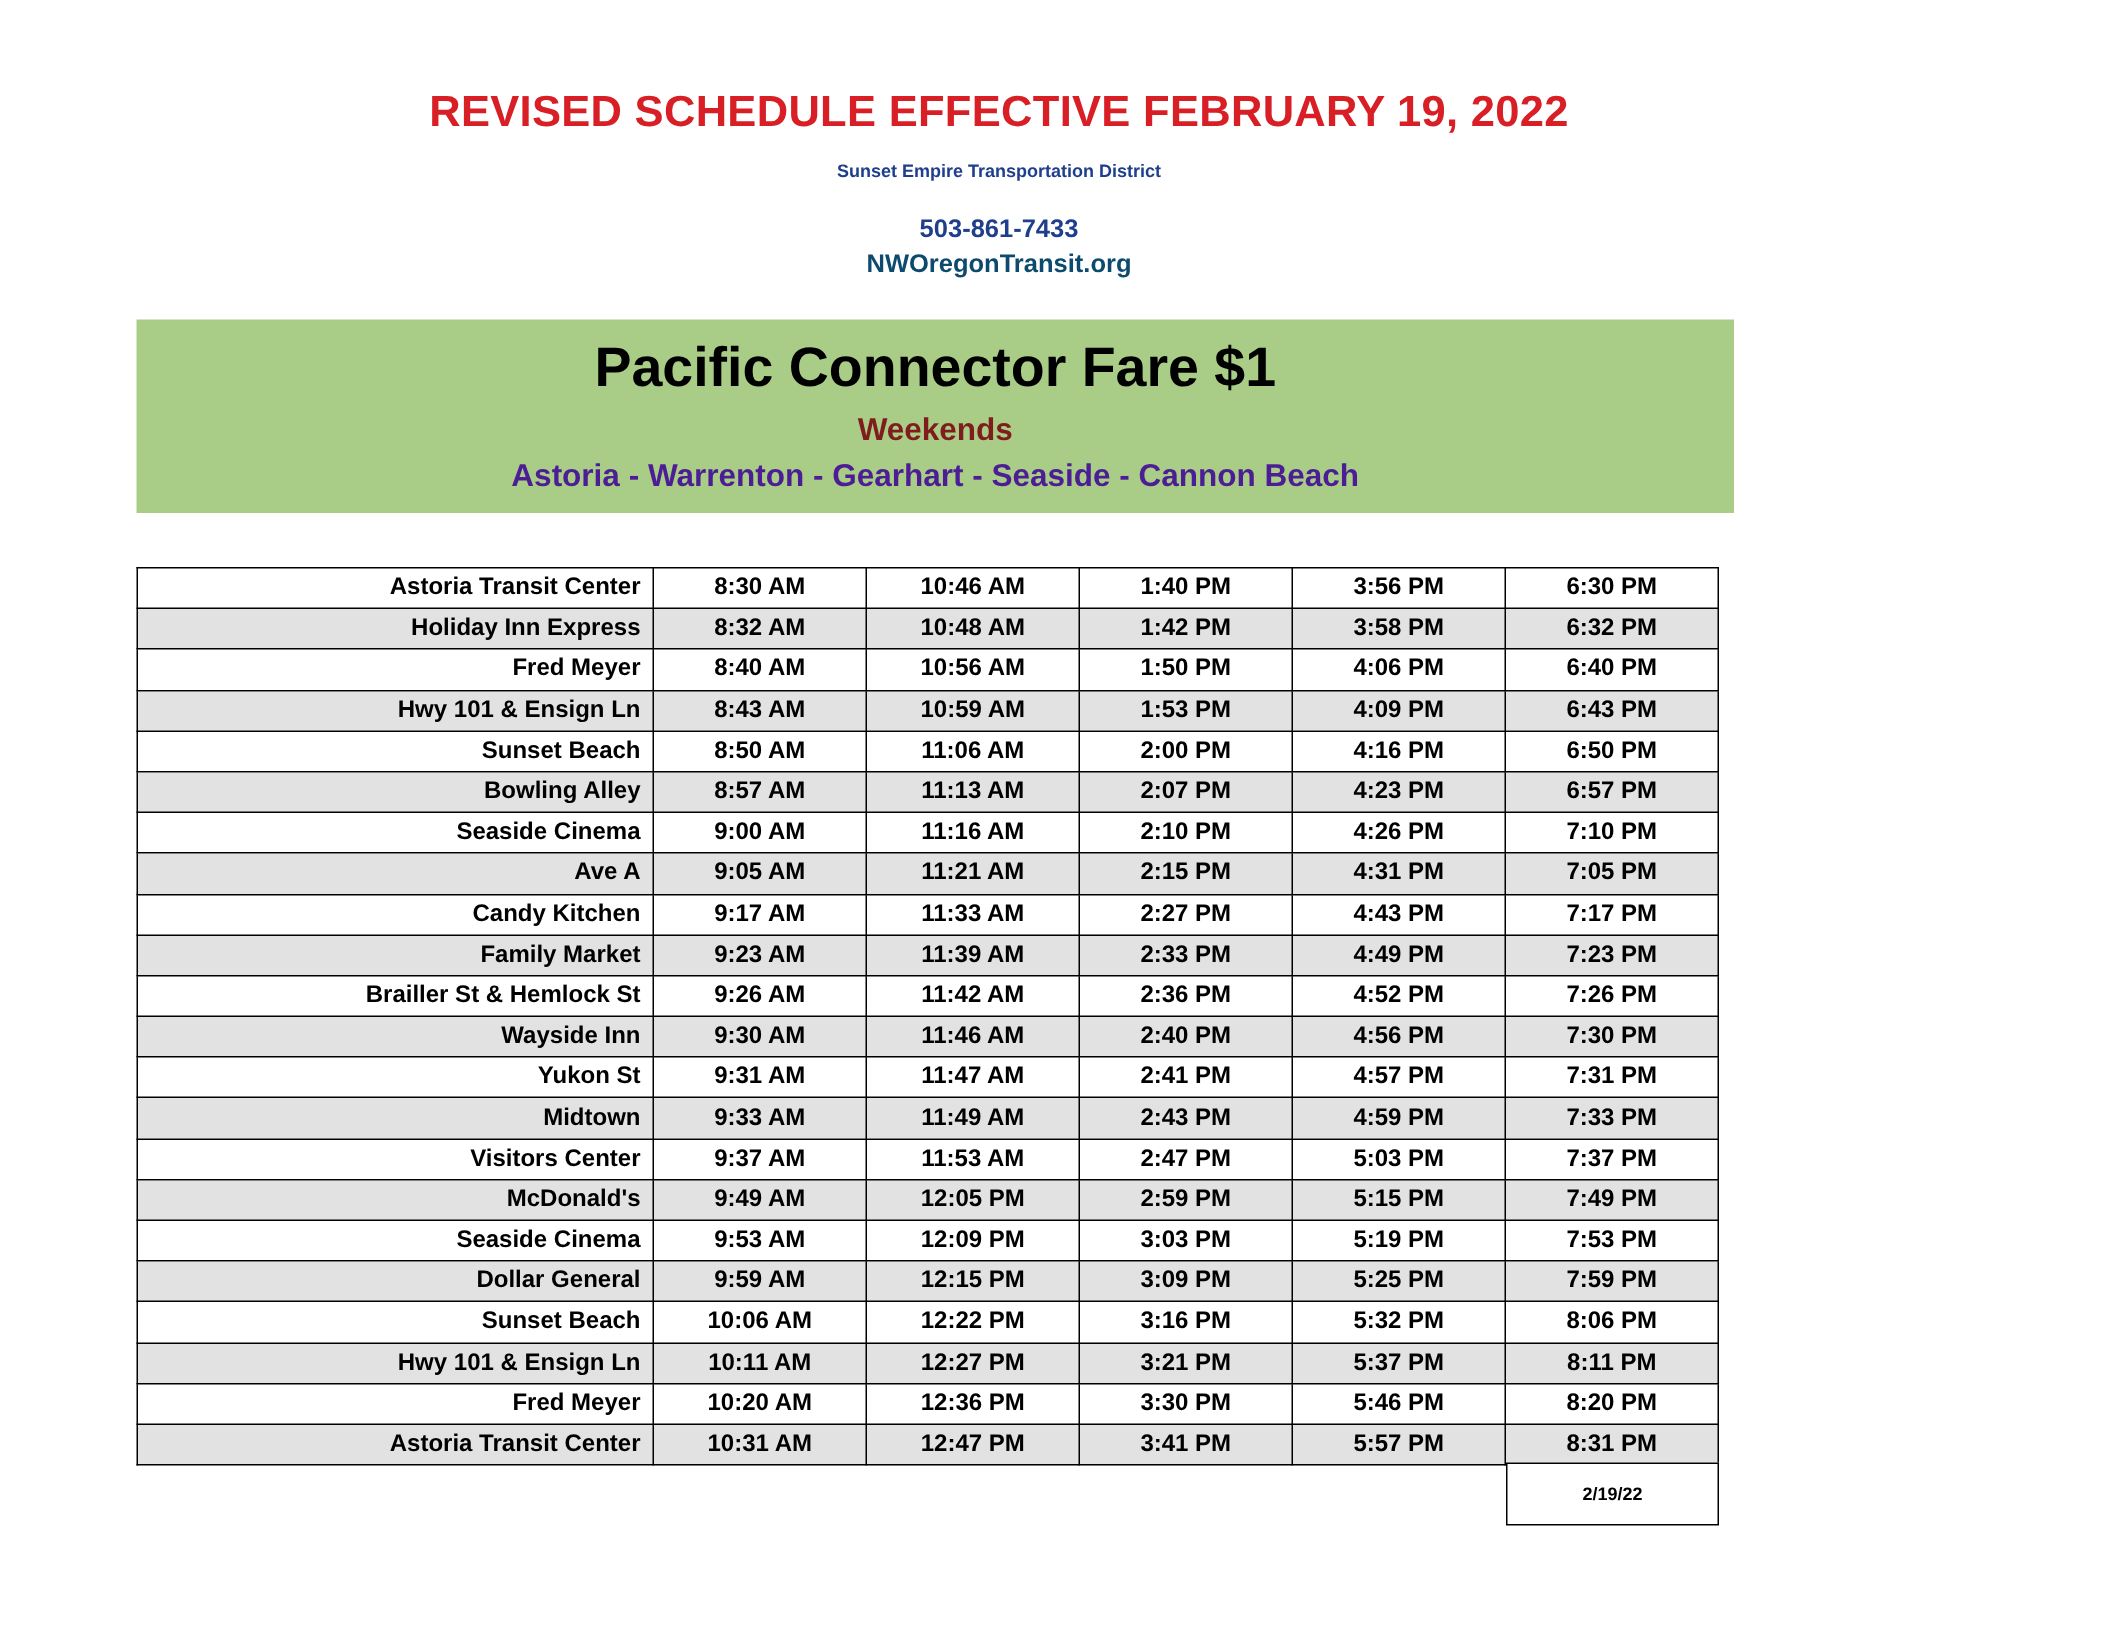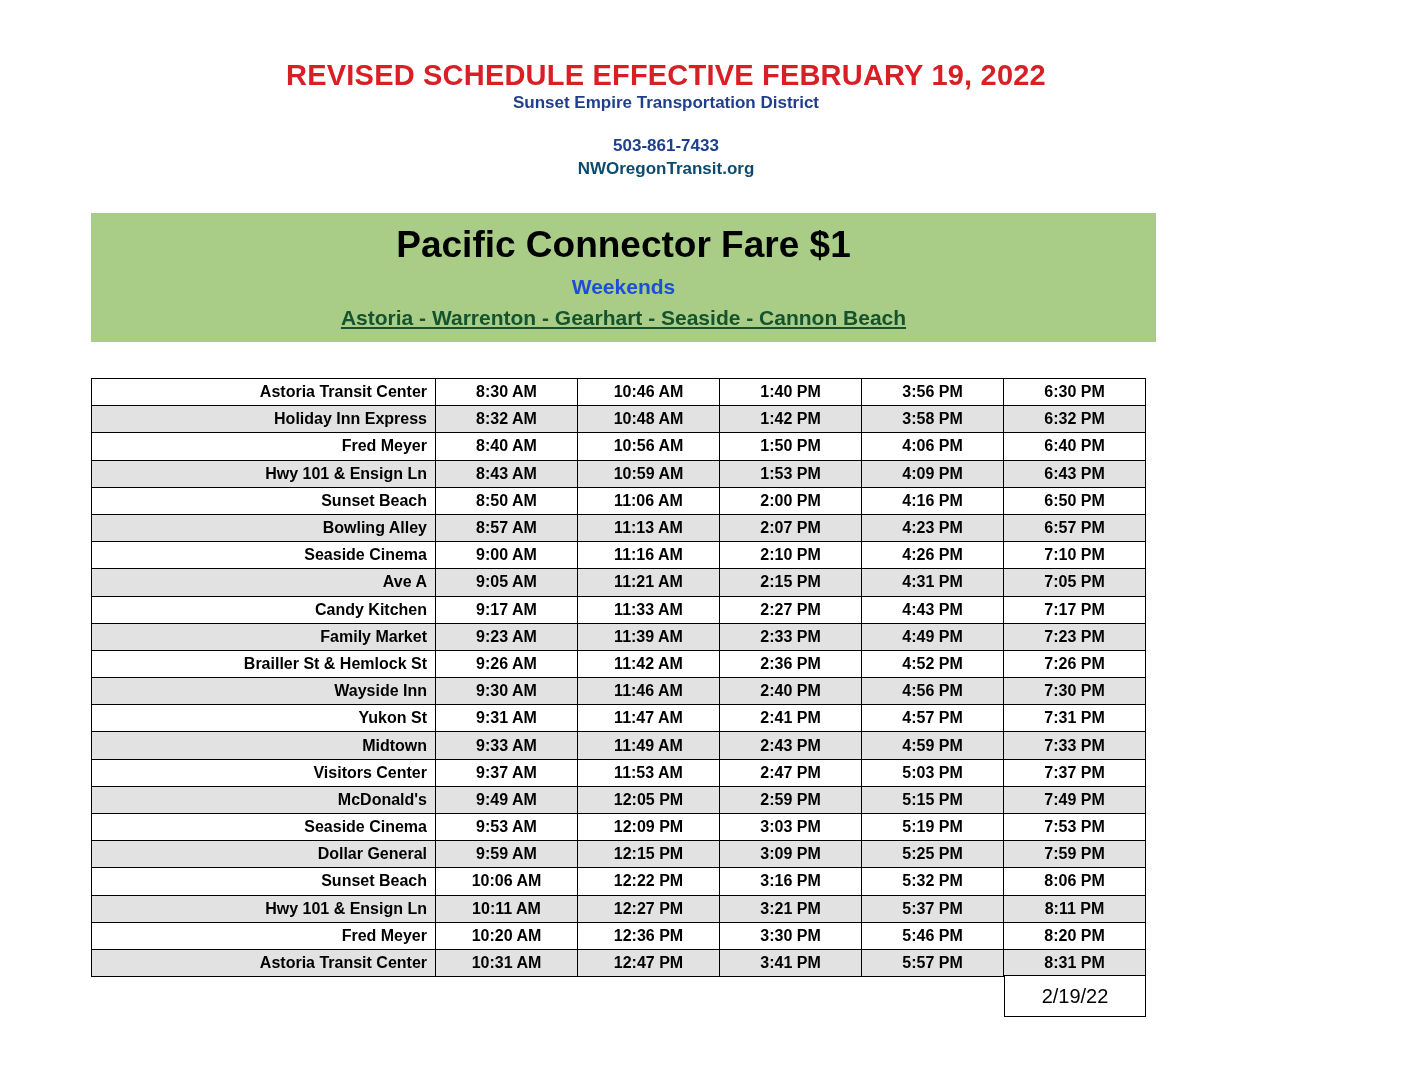--- a/index.html
+++ b/index.html
@@ -26,22 +26,23 @@
   }
   .revised-title {
     color: #d81f26;
     font-size: 29px;
     font-weight: bold;
     letter-spacing: 0.2px;
     line-height: 1.1;
   }
   .agency-line {
     color: #1f3f8c;
-    font-size: 17px;
-    font-weight: bold;
+    font-size: 12px;
+    font-weight: bold;
+    margin-top: 14px;
     line-height: 1.35;
   }
   .agency-phone {
     color: #1f3f8c;
     font-size: 17px;
     font-weight: bold;
     line-height: 1.35;
     margin-top: 20px;
   }
   .agency-web {
@@ -68,30 +69,29 @@
     font-size: 37px;
     font-weight: bold;
     color: #000;
     line-height: 1.1;
     margin-bottom: 8px;
     text-align: right;
   }
   .banner-sub {
     font-size: 21px;
     font-weight: bold;
-    color: #1d4ed8;
+    color: #7f1d1d;
     line-height: 1.2;
     margin-bottom: 6px;
   }
   .banner-route {
     font-size: 21px;
     font-weight: bold;
-    color: #14532d;
+    color: #4c1d95;
     line-height: 1.2;
-    text-decoration: underline;
   }
 
   table.schedule {
     position: absolute;
     left: 91px;
     top: 378px;
     border-collapse: collapse;
     width: 1054px;
     table-layout: fixed;
   }
@@ -127,22 +127,22 @@
     width: 142px;
     height: 42px;
     border: 1px solid #000000;
     box-sizing: border-box;
     display: flex;
     align-items: center;
     justify-content: center;
     background: #ffffff;
   }
   .footer-date {
-    font-size: 20px;
-    font-weight: normal;
+    font-size: 12px;
+    font-weight: bold;
   }
 </style>
 </head>
 <body>
 
 <div class="page">
 
   <div class="header-block">
     <div class="revised-title">REVISED SCHEDULE EFFECTIVE FEBRUARY 19, 2022</div>
     <div class="agency-line">Sunset Empire Transportation District</div>

